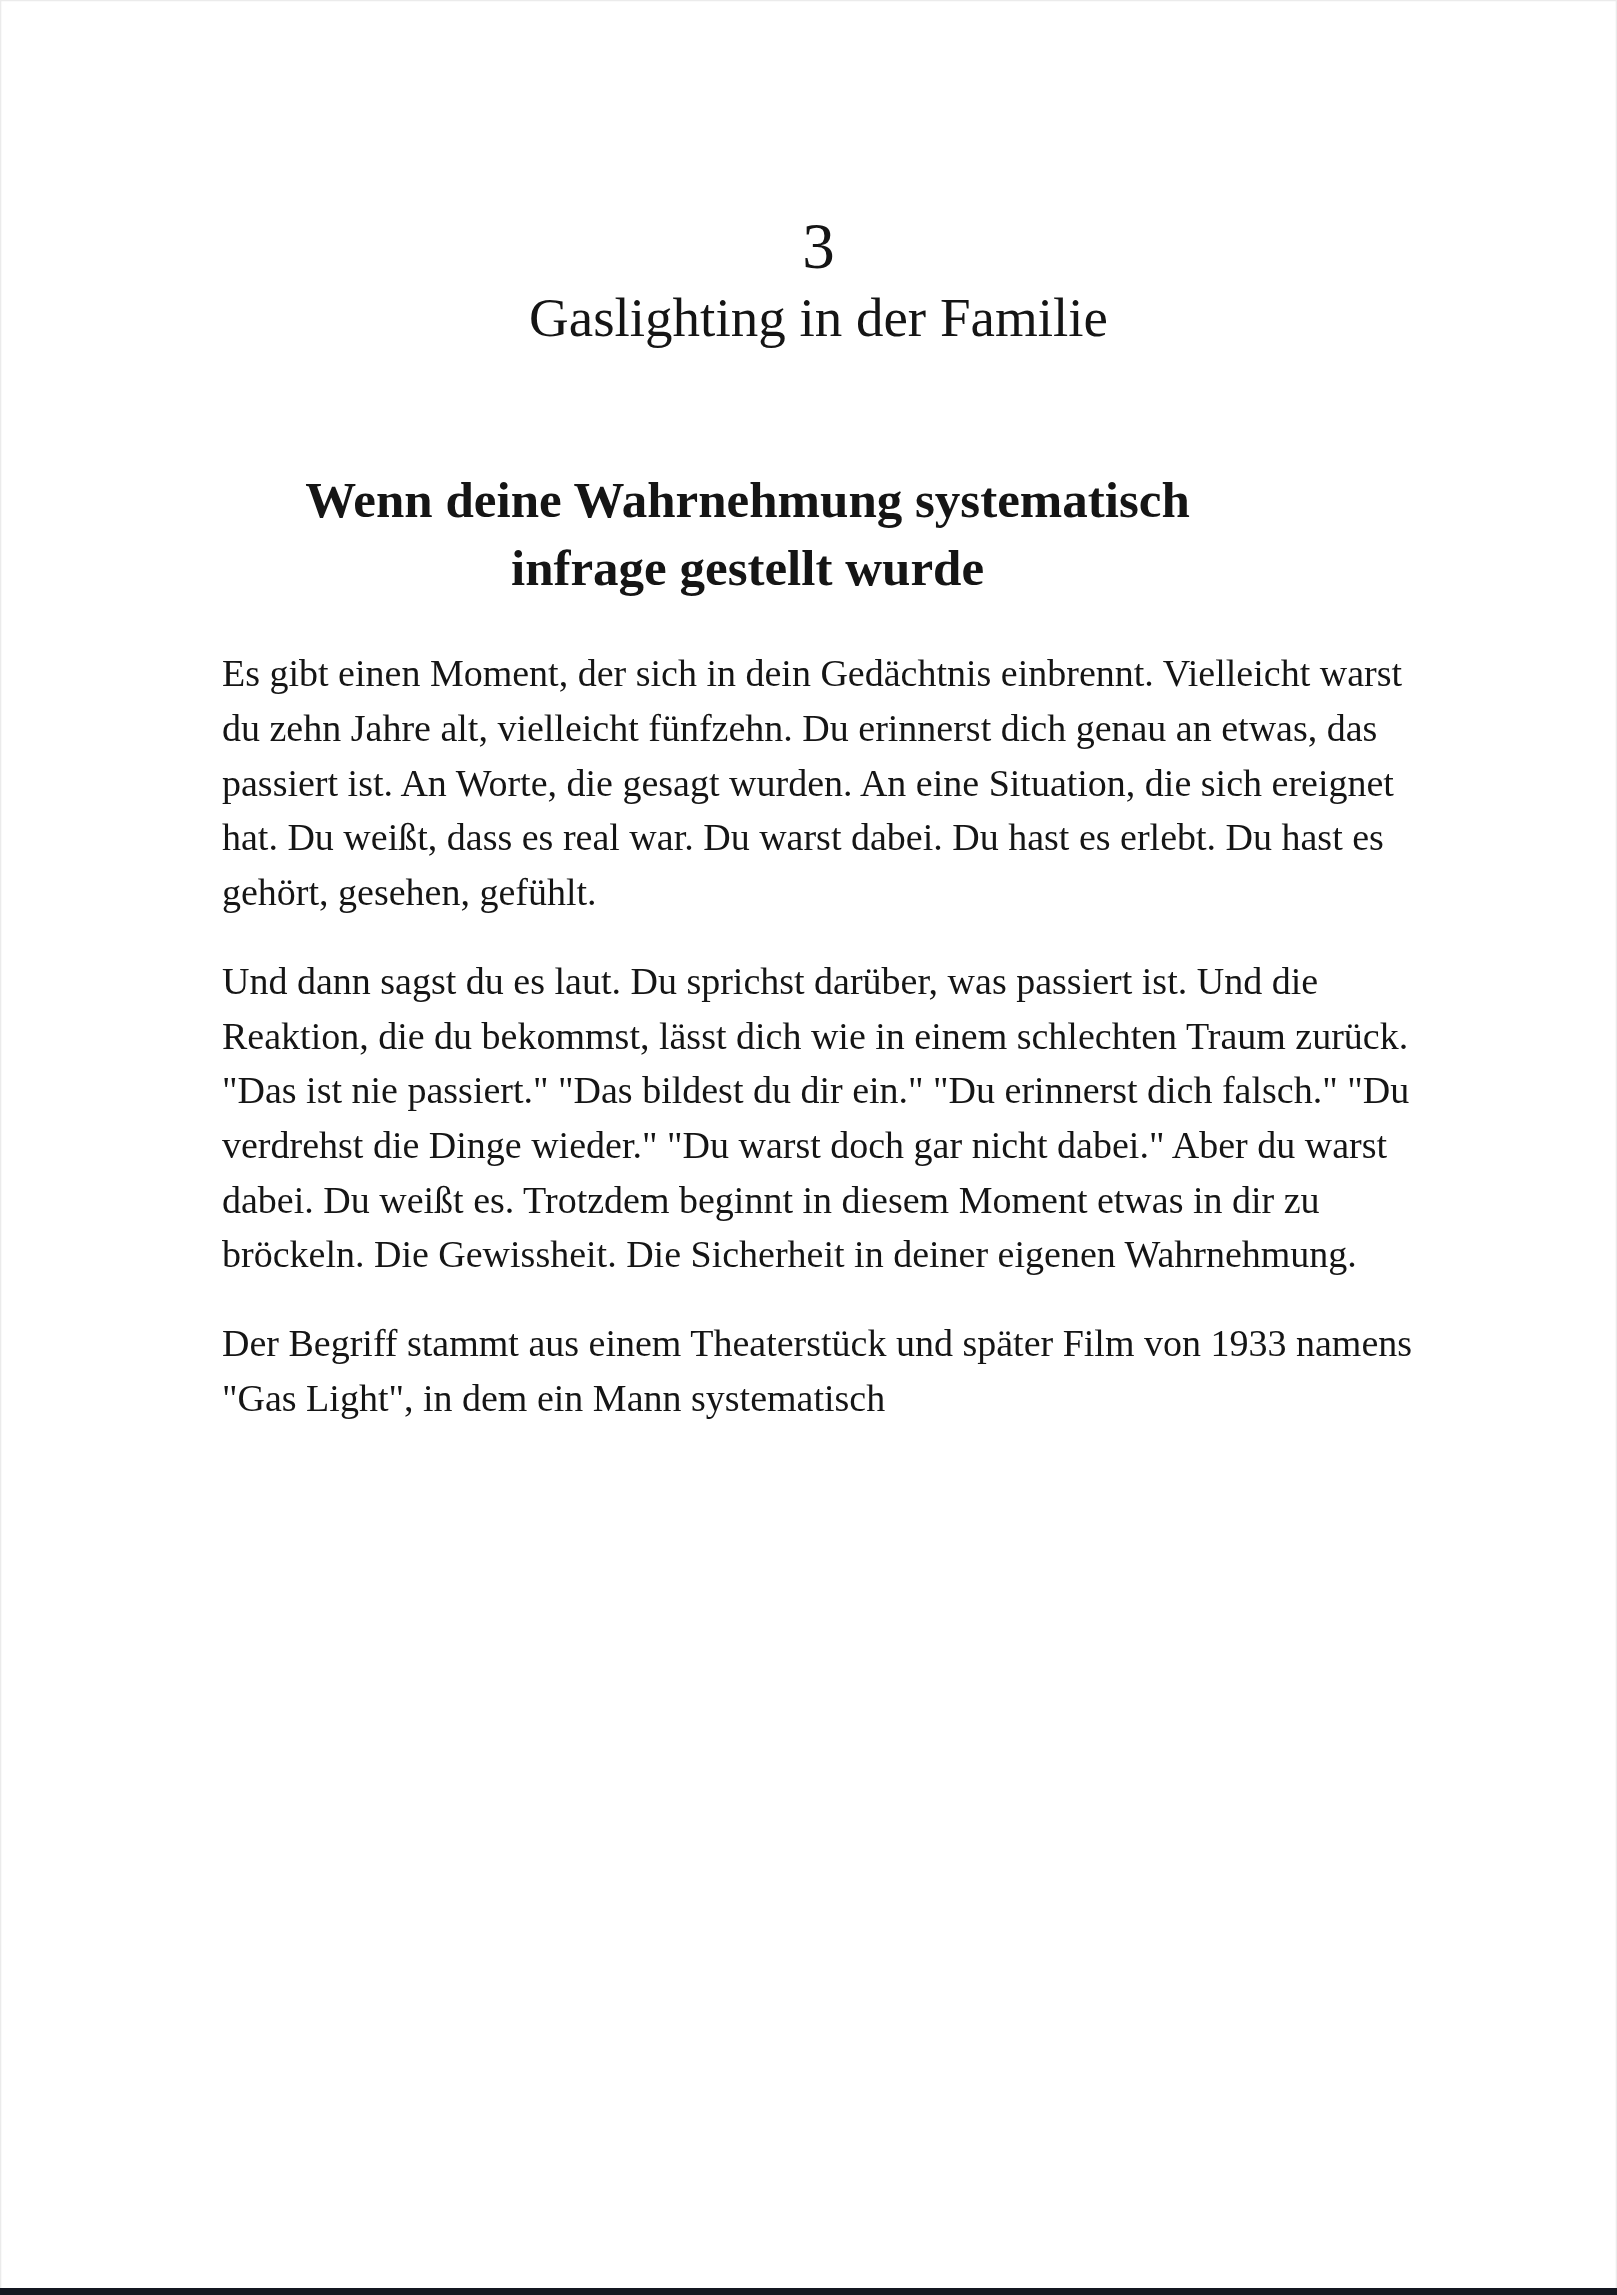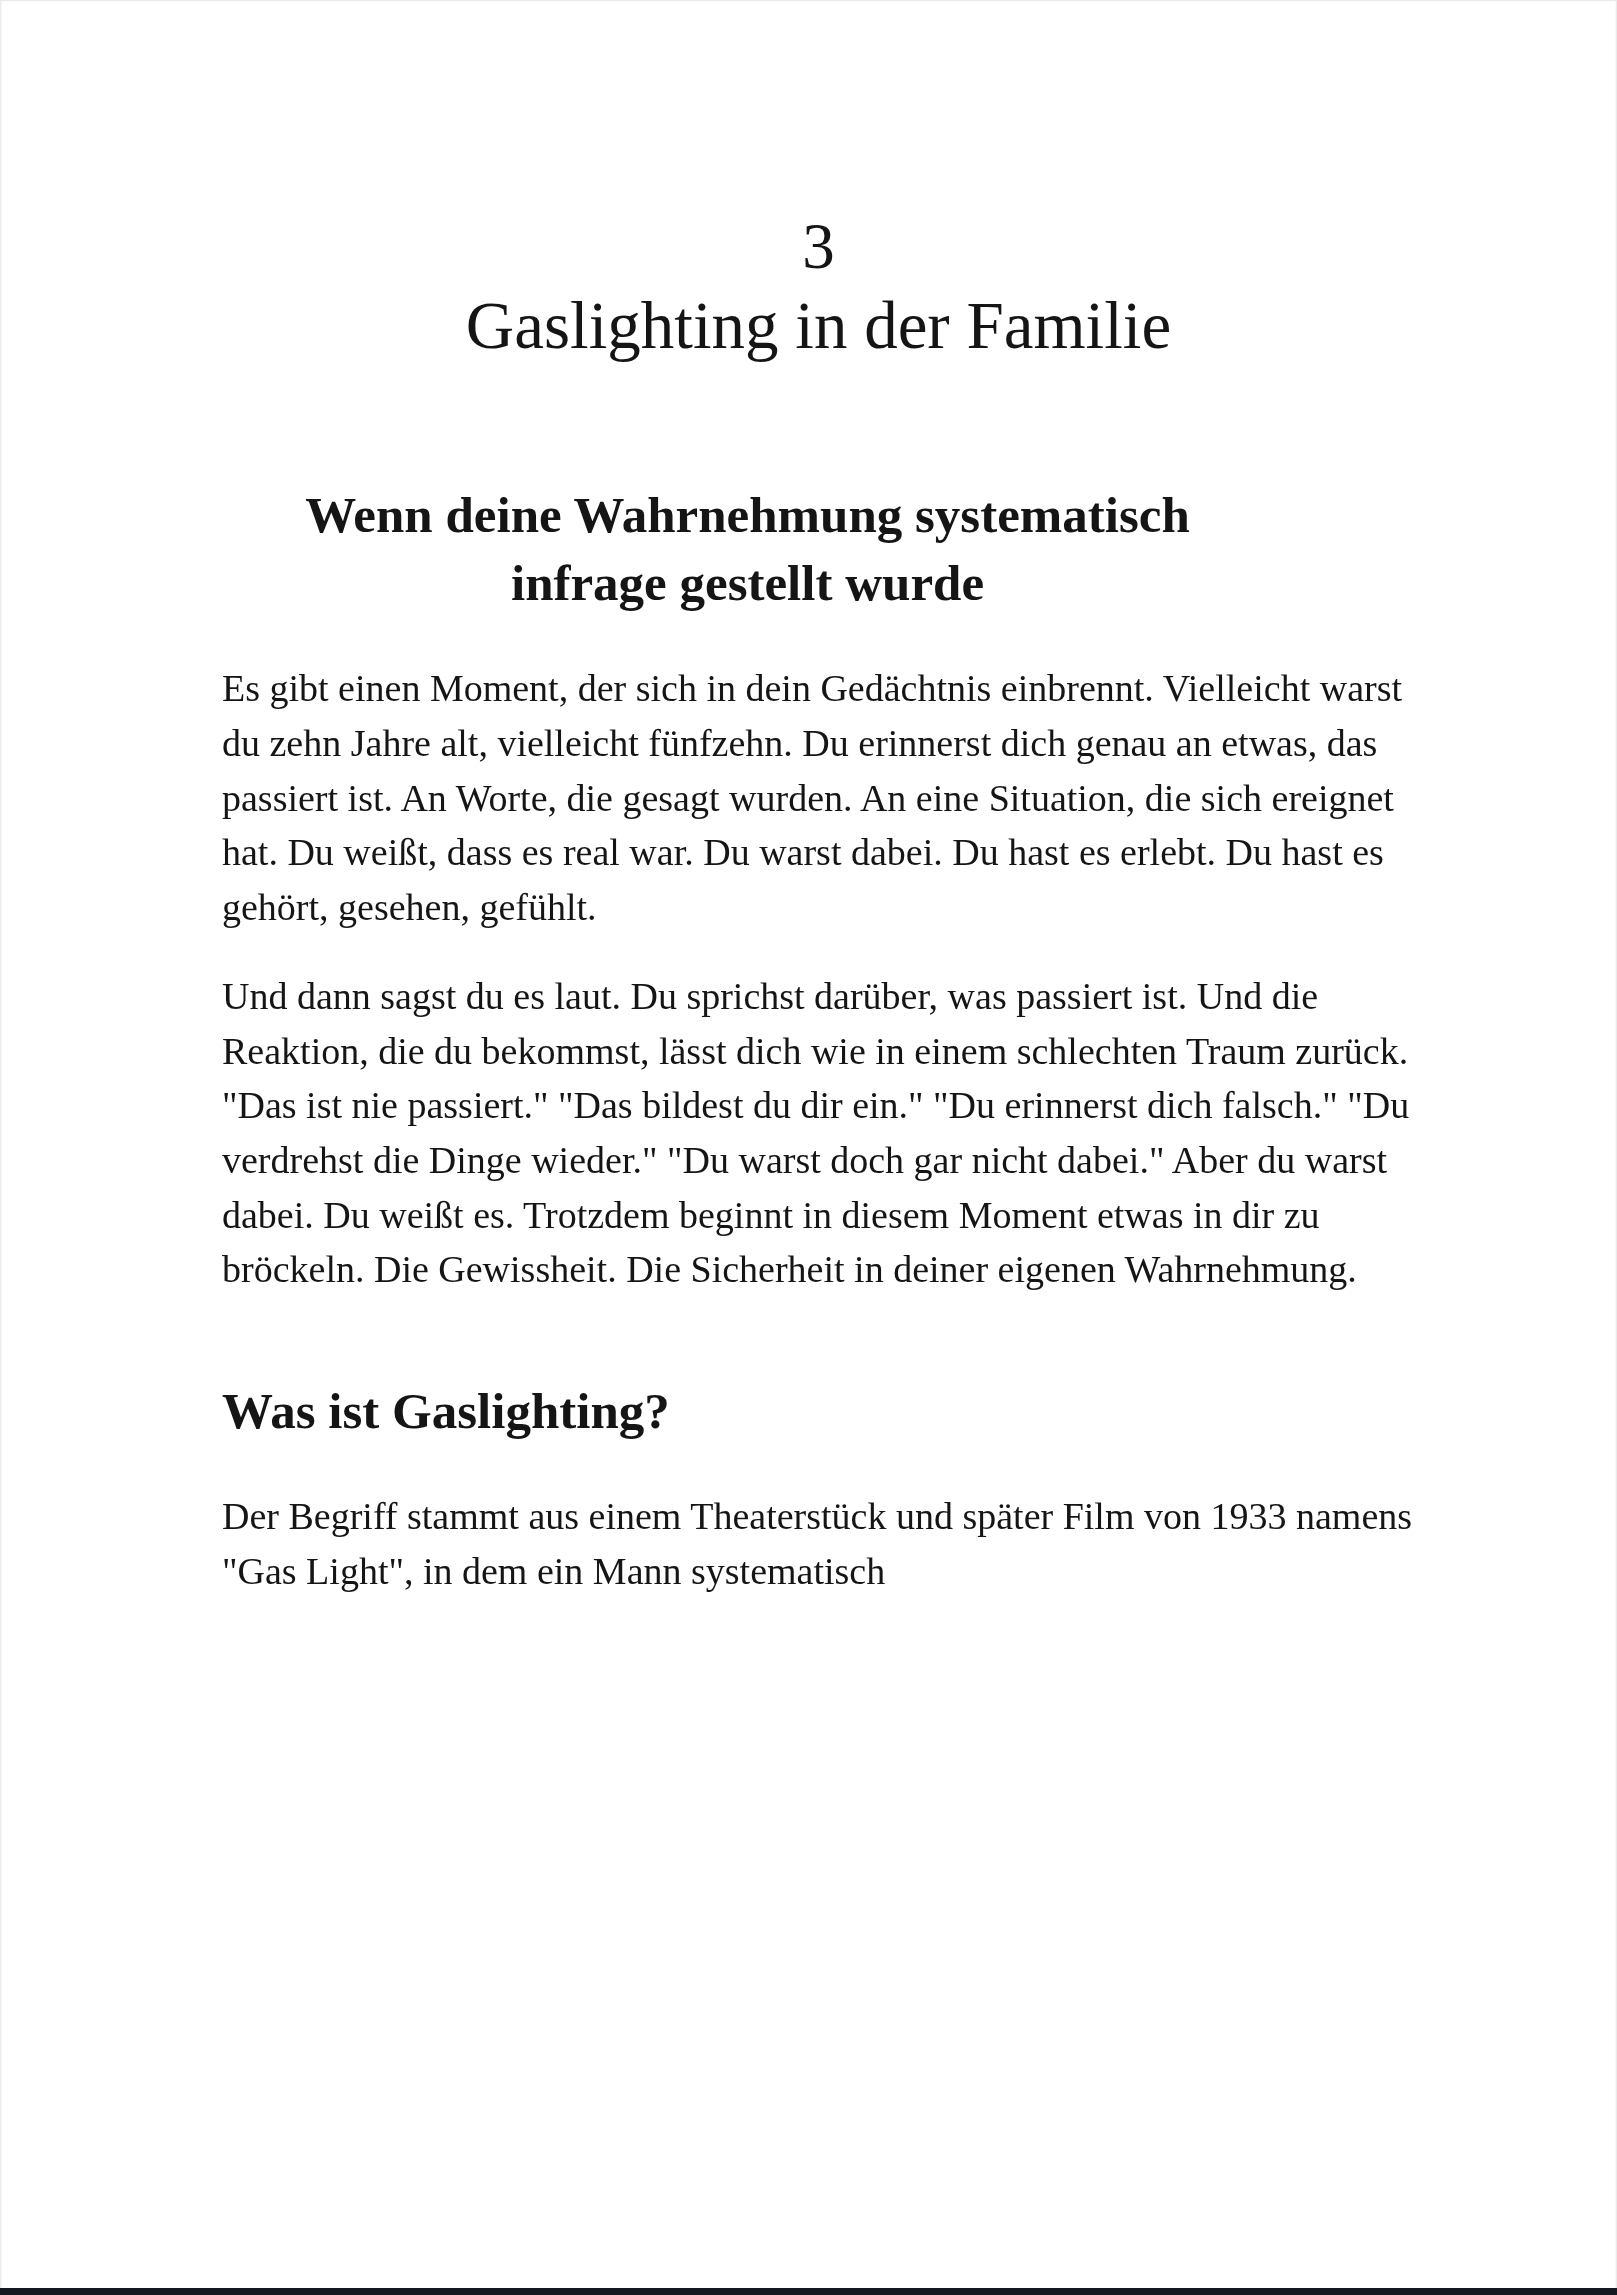--- a/index.html
+++ b/index.html
@@ -28,21 +28,21 @@
   .chapter-header {
     text-align: center;
     margin: 0 0 113px 0;
   }
   .chapter-number {
     font-size: 65px;
     line-height: 1.15;
     font-weight: 400;
   }
   .chapter-title {
-    font-size: 67px;
+    font-size: 55px;
     line-height: 1.25;
     font-weight: 400;
     margin: 0;
   }
   .section-heading {
     font-size: 51px;
     line-height: 1.35;
     font-weight: 700;
     max-width: 1051px;
     margin: 80px 0 43px 0;
@@ -76,21 +76,20 @@
       <h1 class="chapter-title">Gaslighting in der Familie</h1>
     </header>
 
     <section>
       <h2 class="section-heading">Wenn deine Wahrnehmung systematisch infrage gestellt wurde</h2>
       <p class="body-paragraph">Es gibt einen Moment, der sich in dein Gedächtnis einbrennt. Vielleicht warst du zehn Jahre alt, vielleicht fünfzehn. Du erinnerst dich genau an etwas, das passiert ist. An Worte, die gesagt wurden. An eine Situation, die sich ereignet hat. Du weißt, dass es real war. Du warst dabei. Du hast es erlebt. Du hast es gehört, gesehen, gefühlt.</p>
       <p class="body-paragraph">Und dann sagst du es laut. Du sprichst darüber, was passiert ist. Und die Reaktion, die du bekommst, lässt dich wie in einem schlechten Traum zurück. "Das ist nie passiert." "Das bildest du dir ein." "Du erinnerst dich falsch." "Du verdrehst die Dinge wieder." "Du warst doch gar nicht dabei." Aber du warst dabei. Du weißt es. Trotzdem beginnt in diesem Moment etwas in dir zu bröckeln. Die Gewissheit. Die Sicherheit in deiner eigenen Wahrnehmung.</p>
     </section>
 
     <section>
-      <h2 class="section-heading">Was ist Gaslighting?</h2>
       <p class="body-paragraph">Der Begriff stammt aus einem Theaterstück und später Film von 1933 namens "Gas Light", in dem ein Mann systematisch</p>
     </section>
 
   </main>
 
   <div class="bottom-edge" style="background: rgb(20, 24, 33);"></div>
 </div>
 
 
 </body></html>

